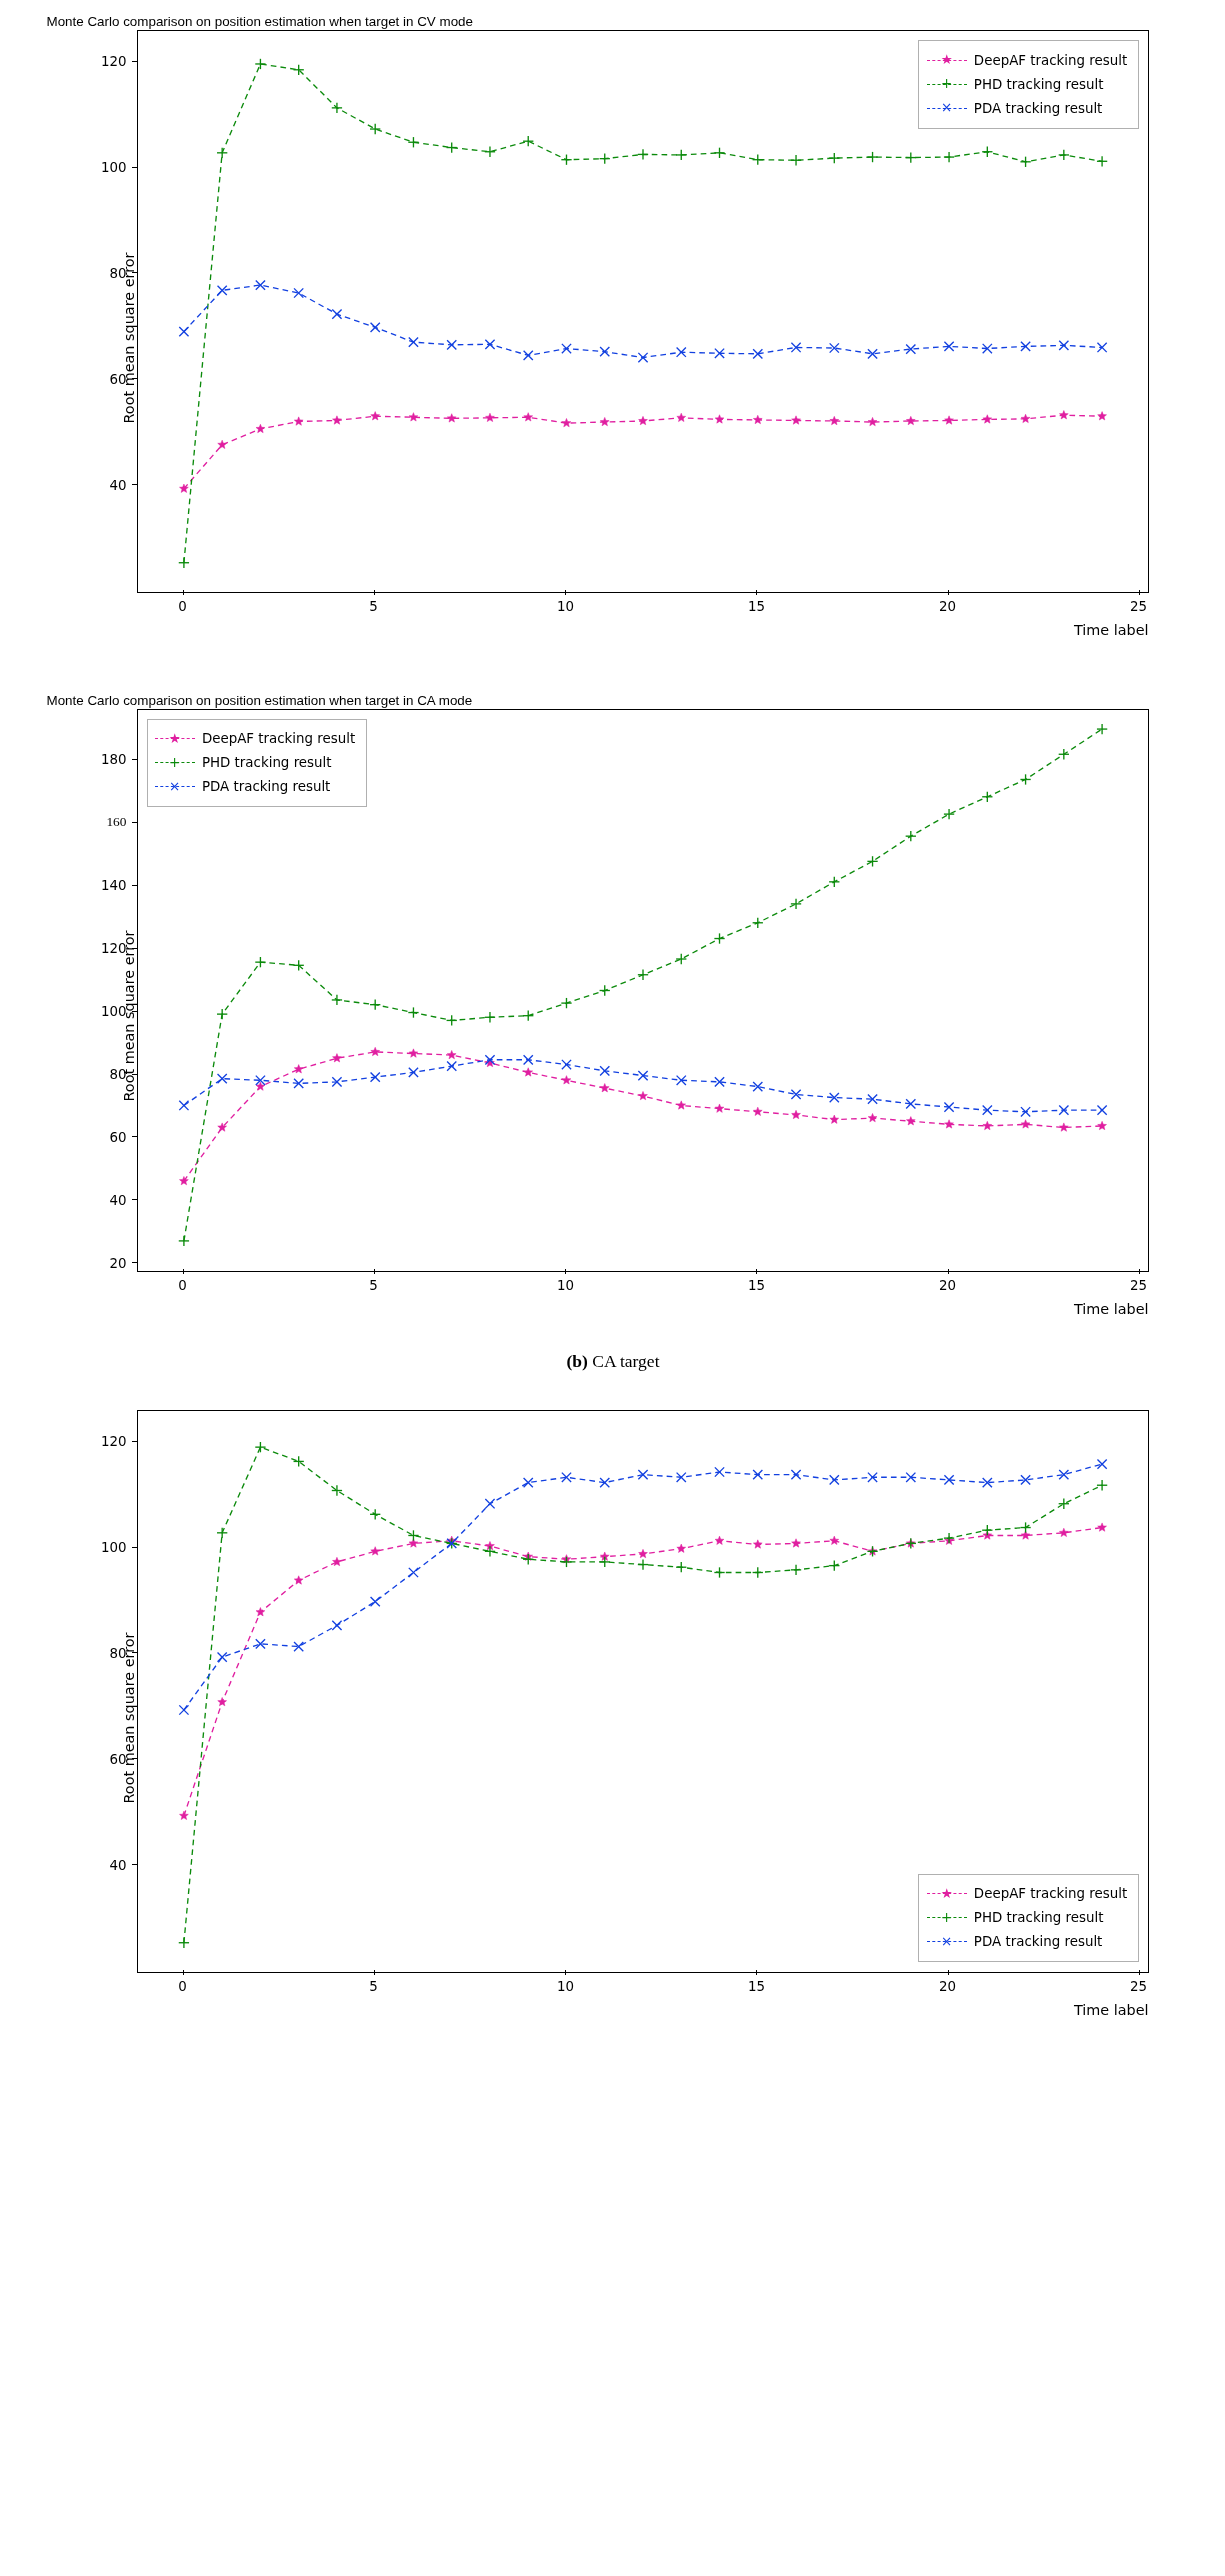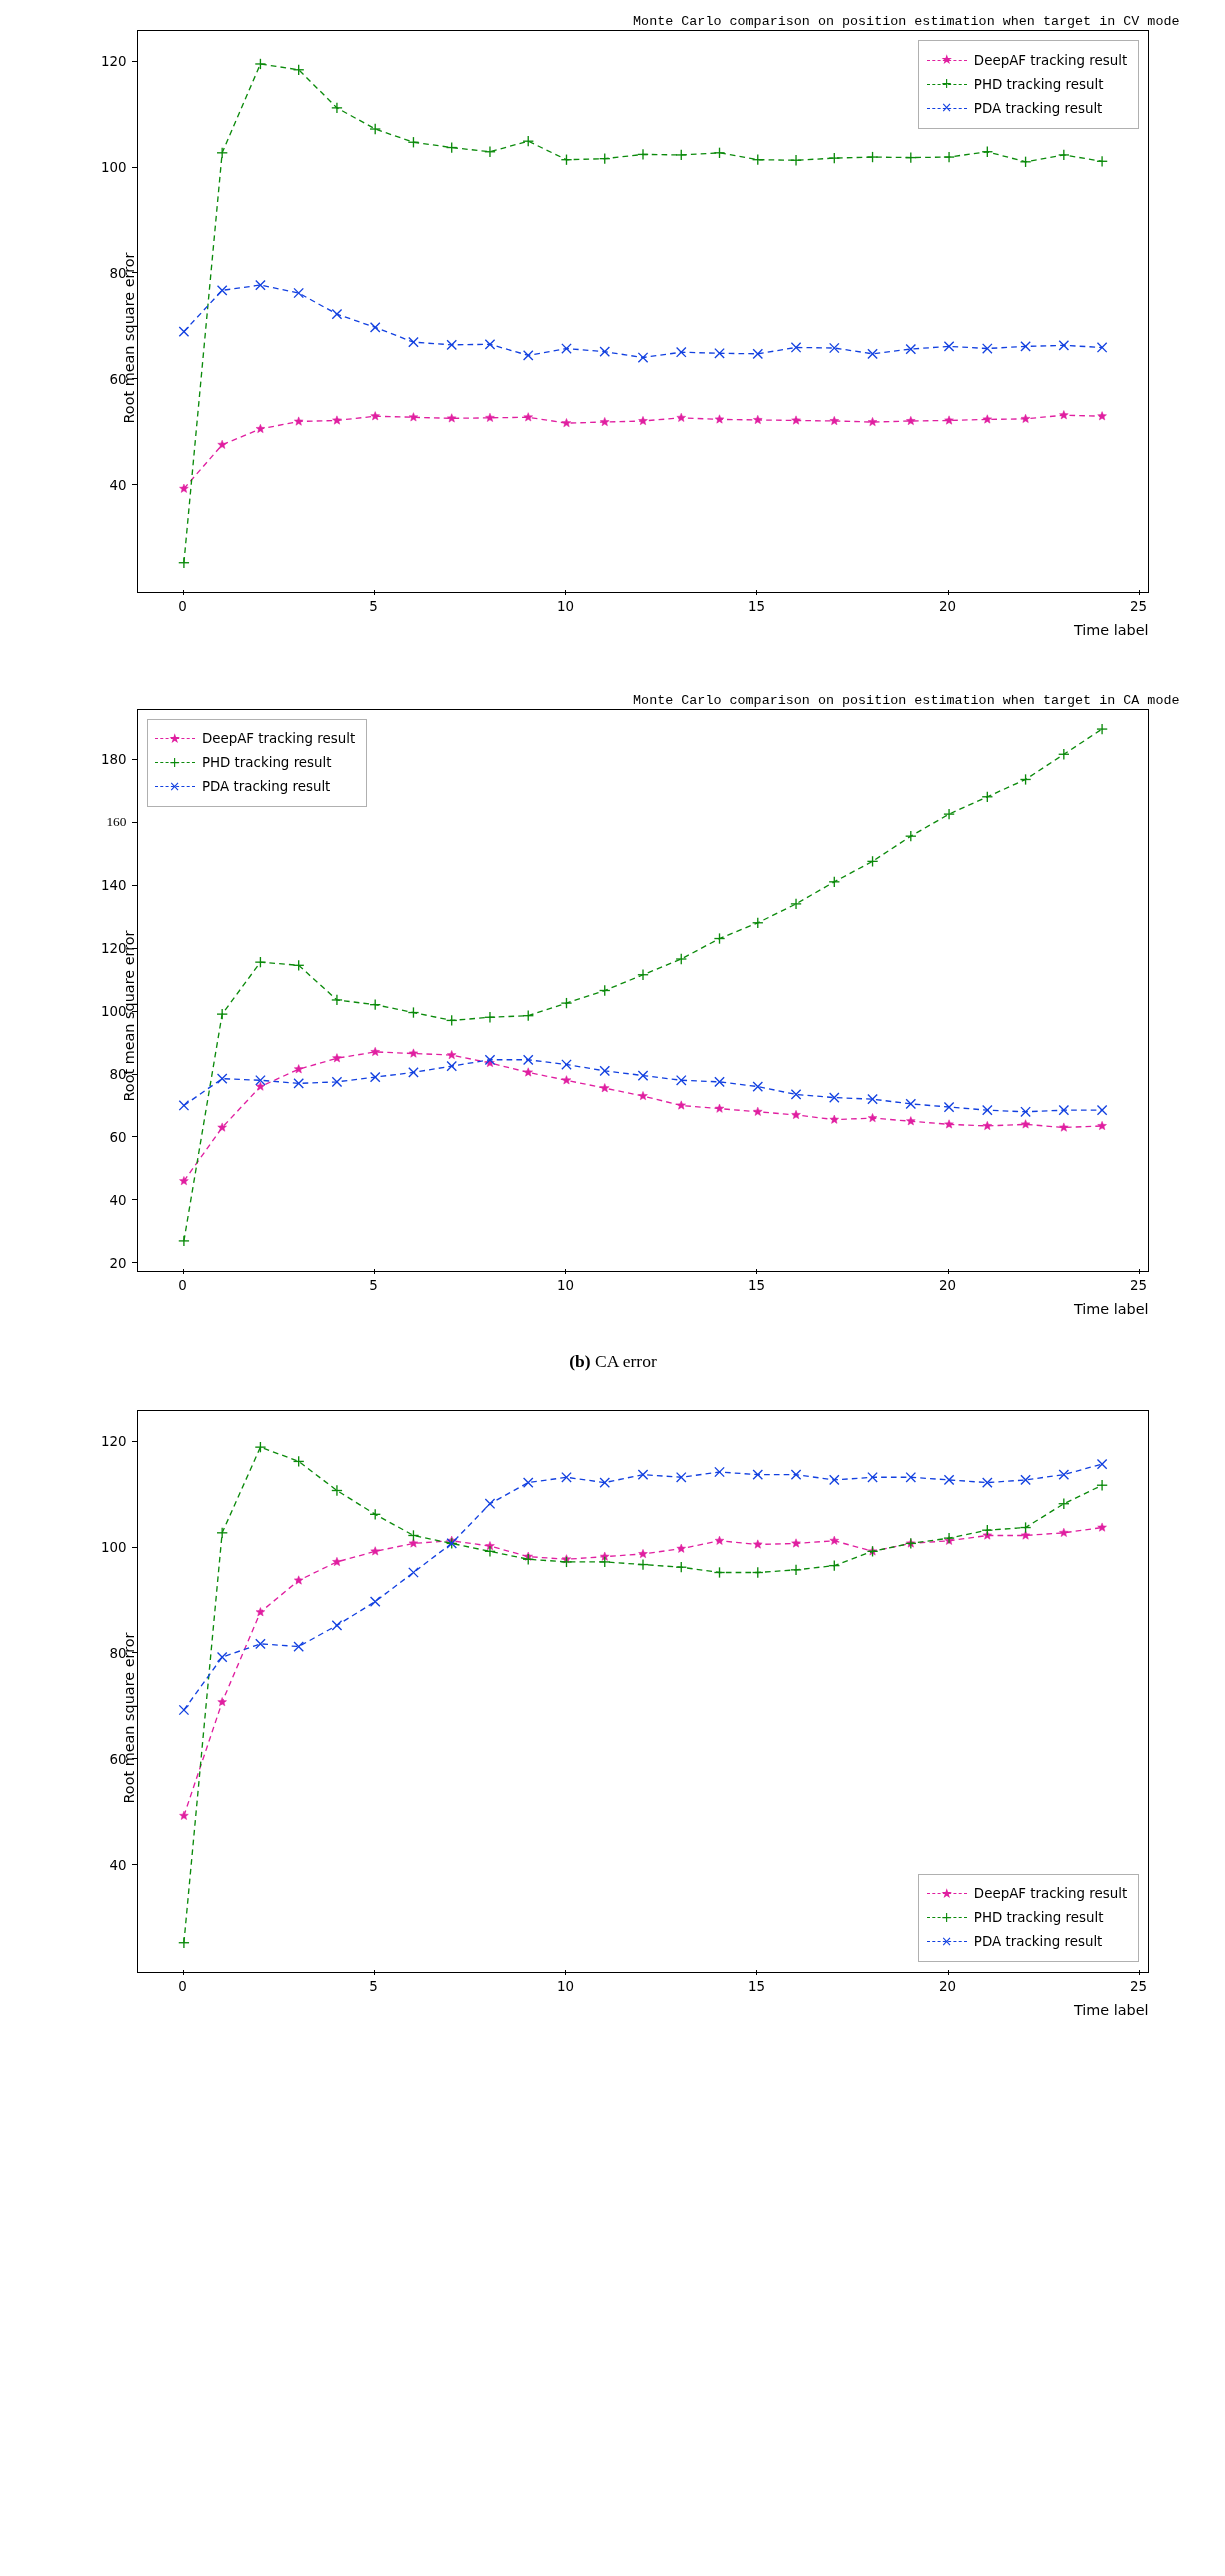--- a/index.html
+++ b/index.html
@@ -25,23 +25,23 @@
     position: relative;
     width: 1133px;
     height: 665px;
     margin: 0 auto;
   }
   .chart-title {
     position: absolute;
     left: 0;
     right: 0;
     top: 9.3px;
-    text-align: right;
+    text-align: left;
     font-size: 13.4px;
-    font-family: Liberation Mono, monospace;
+    font-family: Liberation Sans, sans-serif;
     color: #000;
   }
   
   .plot-area {
     position: absolute;
     left: 90px;
     top: 25px;
     right: 31px;
     bottom: 77px;
     border: 1px solid #000;
@@ -826,21 +826,21 @@
             <span class="legend-sample">
               <span class="lseg" style="border-top-color: rgb(18, 64, 224);"></span>
               <span class="lmark" style="color: rgb(18, 64, 224);">×</span>
             </span>
             <span>PDA tracking result</span>
           </div>
         </div>
     </div>
     <div class="caption">
       <b>(b)</b>
-      <span>CA error</span>
+      <span>CA target</span>
     </div>
   </div>
 
   <div class="figure-block">
     <div class="chart-wrap">
       <div class="ylabel">Root mean square error</div>
       <div class="xlabel">Time label</div>
       <div class="plot-area" id="plot-2">
           <svg class="series-svg" width="1010" height="561" viewBox="0 0 1960 1088">
             <polyline points="89.09,785.21 163.33,564.53 237.58,390.04 311.82,328.45 386.06,292.53 460.30,272.00 534.55,256.60 608.79,251.47 683.03,261.74 757.27,282.26 831.52,287.40 905.76,282.26 980.00,277.13 1054.24,266.87 1128.48,251.47 1202.73,258.66 1276.97,256.60 1351.21,251.47 1425.45,272.00 1499.70,256.60 1573.94,251.47 1648.18,241.21 1722.42,241.21 1796.67,236.08 1870.91,225.81" fill="none" stroke="#e01fa0" stroke-width="2.6" stroke-dasharray="11 8"></polyline>

